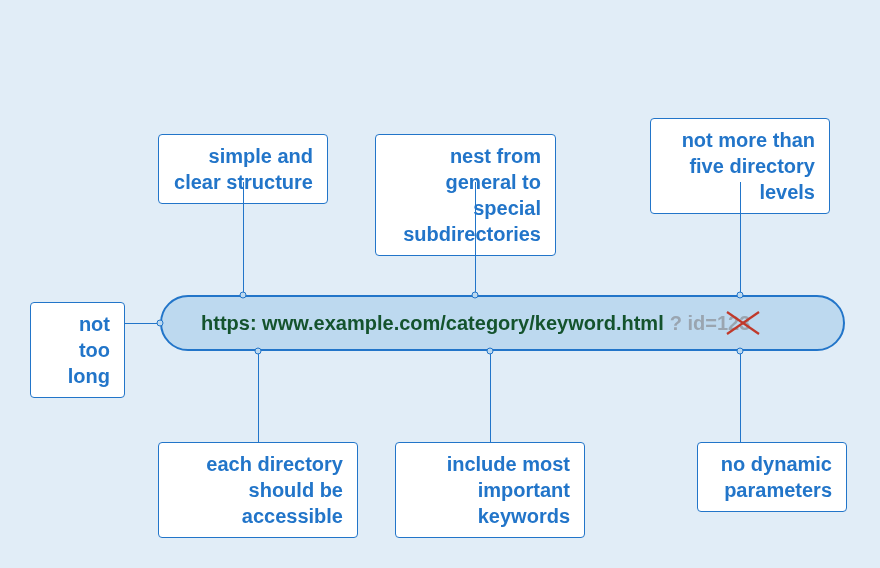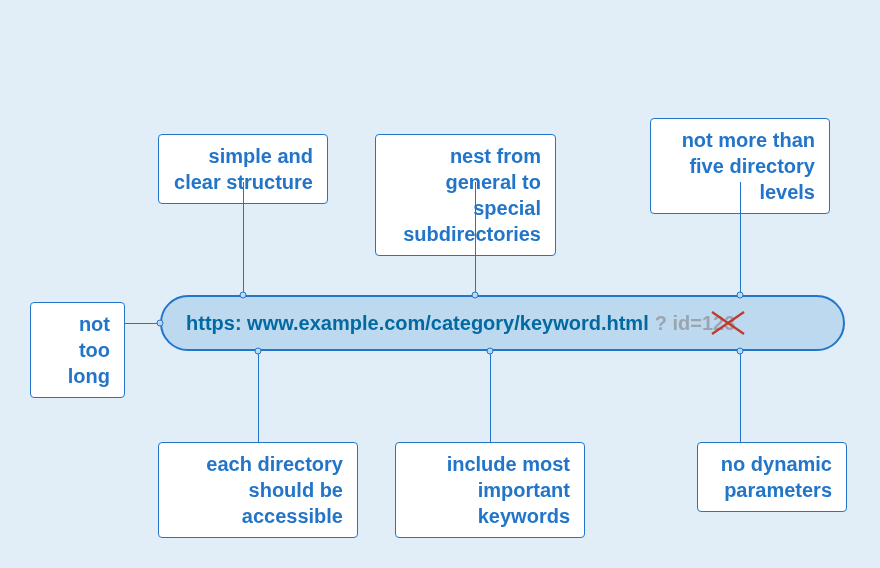--- a/index.html
+++ b/index.html
@@ -31,21 +31,21 @@
     height: 56px;
     background: #bdd9ef;
     border: 2px solid #2275c9;
     border-radius: 28px;
     display: flex;
     align-items: center;
     padding: 0 24px;
     font-size: 20px;
     font-weight: 700;
   }
-  .url-main { color: #0369a1; white-space: nowrap; }
+  .url-main { color: #14532d; white-space: nowrap; margin-left: 15px; }
   .url-query { color: #9aa5b0; font-weight: 600; margin-left: 6px; position: relative; }
   .cross {
     position: absolute;
     left: 55px; top: -2px;
     width: 36px; height: 26px;
     pointer-events: none;
   }
   .cross line { stroke: #c0392b; stroke-width: 2.2; }
   .connector {
     position: absolute;

